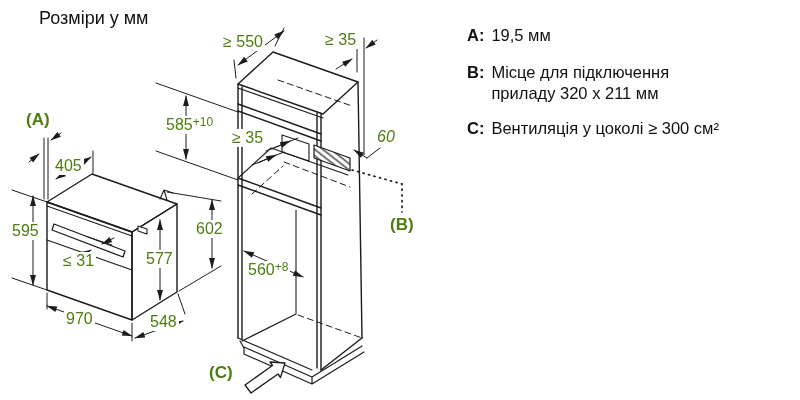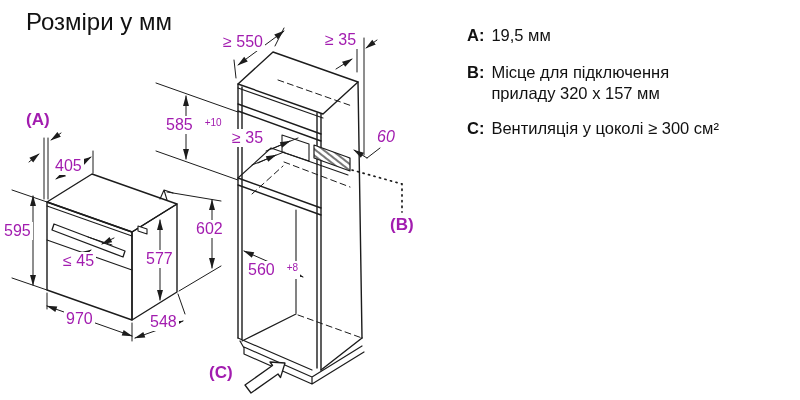--- a/index.html
+++ b/index.html
@@ -1,23 +1,23 @@
 <!DOCTYPE html>
 <html><head>
 <meta charset="utf-8">
 <style>
   html,body{margin:0;padding:0;background:#fff;}
   .canvas{position:relative;width:800px;height:400px;background:#ffffff;overflow:hidden;
           font-family:"Liberation Sans",sans-serif;color:#111;}
   svg{position:absolute;left:0;top:0;}
-  .title{position:absolute;left:26px;top:8px;font-size:24px;color:#111;}
-  .lbl{position:absolute;font-size:16px;line-height:1.1;color:#a21caf;background:#fff;
+  .title{position:absolute;left:39px;top:8px;font-size:18px;color:#111;}
+  .lbl{position:absolute;font-size:16px;line-height:1.1;color:#4d7c0f;background:#fff;
        padding:0 2px;white-space:nowrap;}
   .letter{font-weight:bold;font-size:17px;}
-  .lbl sup{font-size:10px;vertical-align:4px;letter-spacing:0;margin-left:12px;}
+  .lbl sup{font-size:12px;vertical-align:4px;letter-spacing:0;}
   .legend-row{position:absolute;left:467px;display:flex;gap:7px;font-size:16.5px;line-height:21px;}
   .legend-key{font-weight:bold;}
   .legend-text{max-width:228px;}
 </style>
 </head>
 <body>
 
 <div class="canvas">
 
   <svg width="800" height="400" viewBox="0 0 800 400">
@@ -125,42 +125,42 @@
       <path d="M352,170 L402,184 L402,212" stroke-width="1.7" stroke-dasharray="1.2 4.5"></path>
 
       <polygon points="251,393 278,374 280.5,377.5 285,363 270,362 272.5,365.5 245,385" fill="#ffffff" stroke-width="1.3" stroke-linejoin="round"></polygon>
     </g>
   </svg>
 
   <div class="title">Розміри у мм</div>
 
   <div class="lbl letter" style="left:24px;top:111px;background:transparent;">(A)</div>
   <div class="lbl" style="left:53px;top:157px;">405</div>
-  <div class="lbl" style="left:2px;top:222px;">595</div>
-  <div class="lbl" style="left:61px;top:252px;">≤ 45</div>
+  <div class="lbl" style="left:10px;top:222px;">595</div>
+  <div class="lbl" style="left:61px;top:252px;">≤ 31</div>
   <div class="lbl" style="left:144px;top:250px;text-align:right;">577</div>
   <div class="lbl" style="left:64px;top:310px;">970</div>
   <div class="lbl" style="left:148px;top:313px;">548</div>
   <div class="lbl" style="left:194px;top:220px;">602</div>
 
   <div class="lbl" style="left:221px;top:33px;">≥ 550</div>
   <div class="lbl" style="left:323px;top:31px;">≥ 35</div>
   <div class="lbl" style="left:164px;top:116px;"><span>585</span><sup>+10</sup></div>
   <div class="lbl" style="left:230px;top:129px;">≥ 35</div>
   <div class="lbl" style="left:375px;top:128px;font-style:italic;">60</div>
   <div class="lbl" style="left:246px;top:261px;"><span>560</span><sup>+8</sup></div>
   <div class="lbl letter" style="left:388px;top:216px;background:transparent;">(B)</div>
   <div class="lbl letter" style="left:207px;top:364px;background:transparent;">(C)</div>
 
   <div class="legend-row" style="top:25px;">
     <span class="legend-key">A:</span>
     <span class="legend-text">19,5 мм</span>
   </div>
   <div class="legend-row" style="top:62px;">
     <span class="legend-key">B:</span>
-    <span class="legend-text">Місце для підключення приладу 320 x 157 мм</span>
+    <span class="legend-text">Місце для підключення приладу 320 x 211 мм</span>
   </div>
   <div class="legend-row" style="top:118px;">
     <span class="legend-key">C:</span>
     <span class="legend-text">Вентиляція у цоколі ≥ 300 см²</span>
   </div>
 
 </div>
 
 </body></html>

